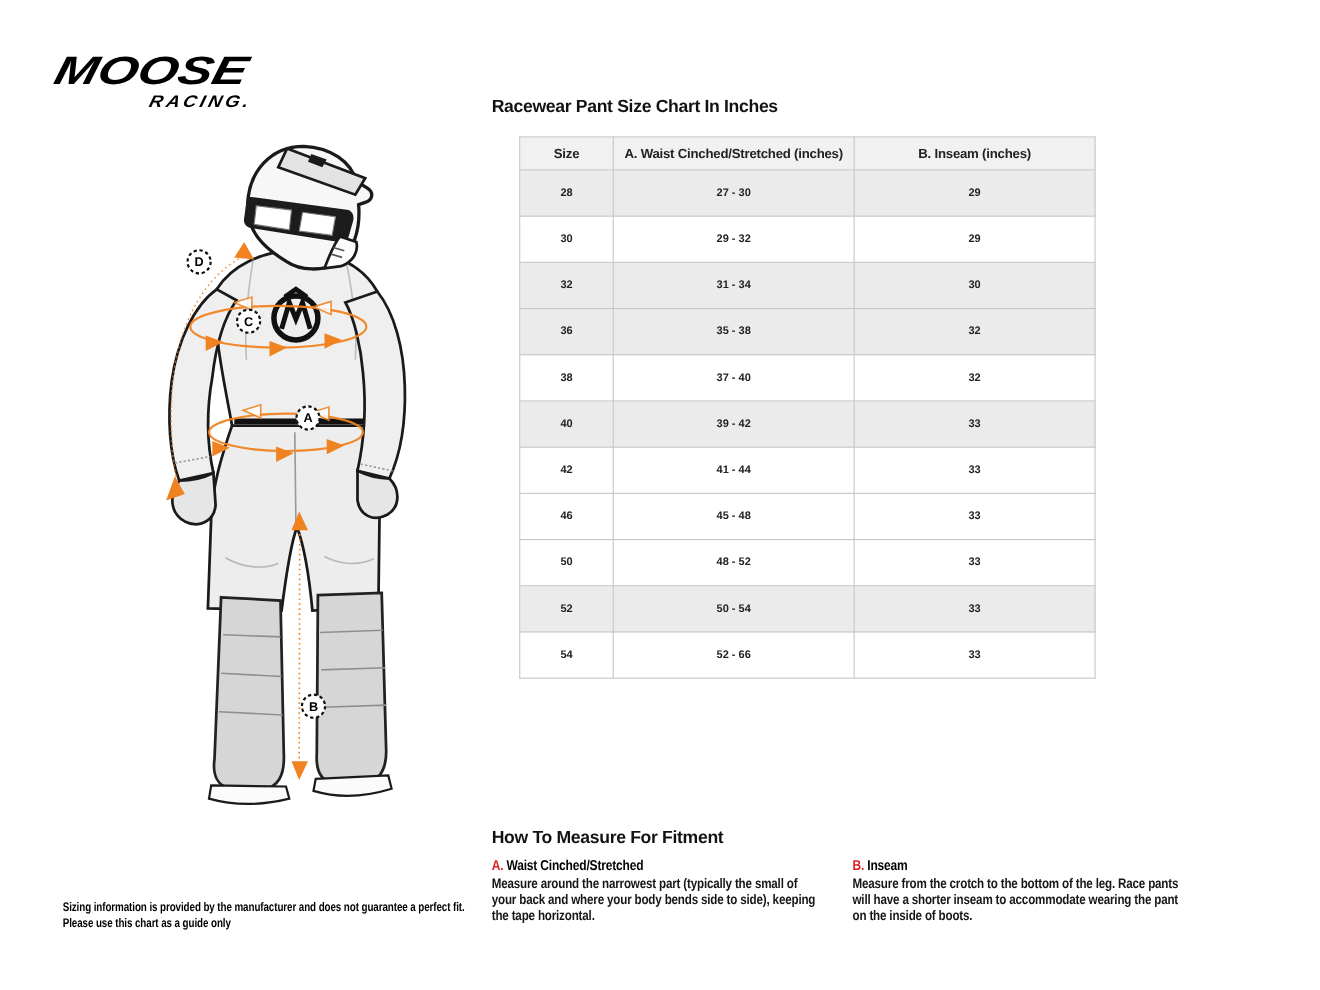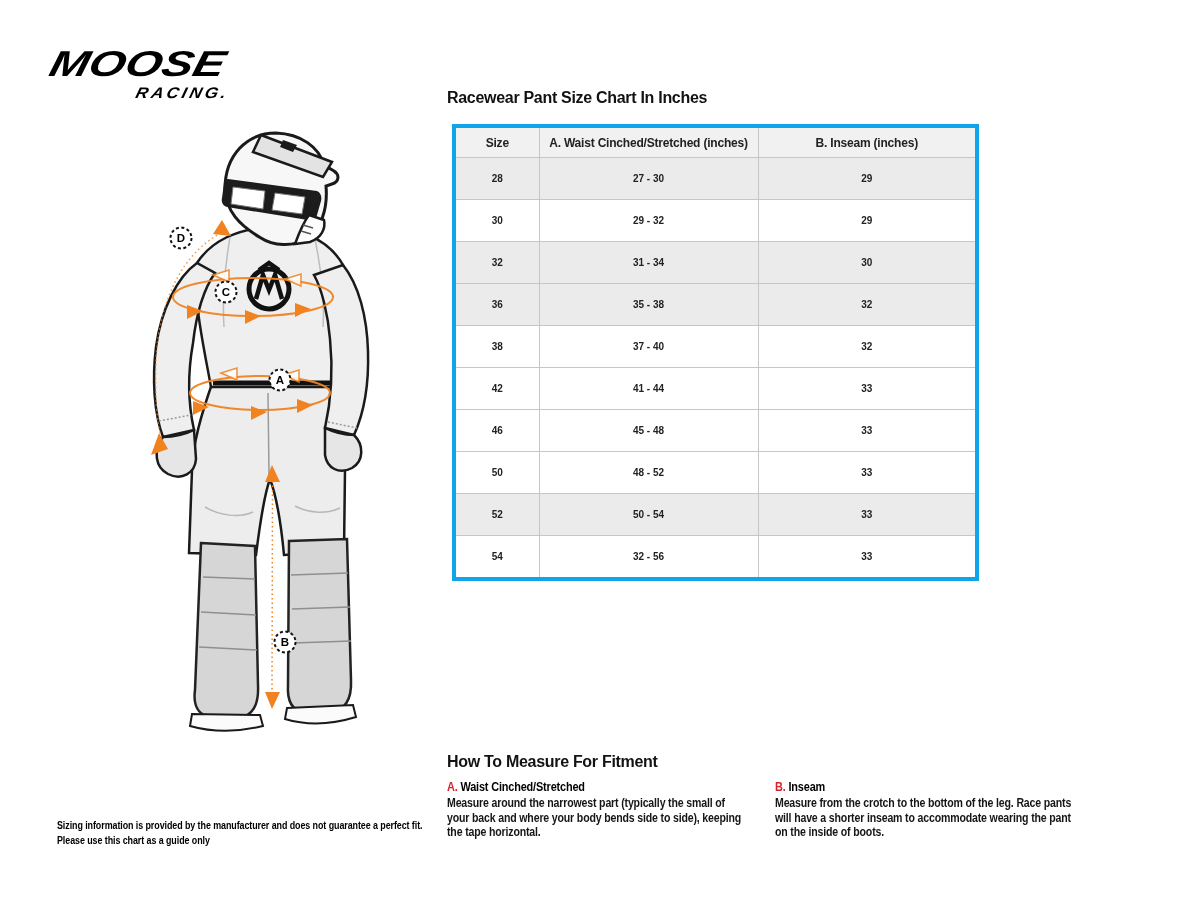--- a/index.html
+++ b/index.html
@@ -11,22 +11,22 @@
   .logo-moose{font-size:46px;font-weight:700;font-style:italic;letter-spacing:0px;
       color:#000;transform:skewX(-14deg) scaleY(0.78) scaleX(1.02);transform-origin:0 0;line-height:1;}
   .logo-racing{font-size:17px;font-weight:700;font-style:italic;letter-spacing:3px;color:#000;
       text-align:right;width:176px;margin-top:-8px;transform:skewX(-14deg) scaleY(0.9);transform-origin:0 0;}
 
   
   .chart-title{position:absolute;left:447px;top:89px;font-size:16px;font-weight:700;
       letter-spacing:-0.3px;color:#121212;}
 
   
-  .size-table{position:absolute;left:452px;top:124px;width:523px;border-collapse:collapse;
-      table-layout:fixed;border:4px solid #0ea5e9;}
+  .size-table{position:absolute;left:472px;top:124px;width:523px;border-collapse:collapse;
+      table-layout:fixed;border:1px solid #0ea5e9;}
   .size-table th,.size-table td{border:1px solid #c6c6c6;text-align:center;vertical-align:middle;
       padding:0;color:#222;}
   .size-table th{height:29px;background:#f1f1f1;font-size:12px;font-weight:700;letter-spacing:-0.2px;}
   .size-table td{height:41px;font-size:10px;font-weight:700;background:#ffffff;}
   .size-table tr.alt td{background:#ebebeb;}
 
   
   .howto-title{position:absolute;left:447px;top:753px;font-size:16px;font-weight:700;
       letter-spacing:-0.3px;color:#121212;}
   .howto-col{position:absolute;top:779px;width:390px;transform:scaleX(0.84);transform-origin:0 0;}
@@ -191,20 +191,25 @@
         <tr class="alt">
           <td>36</td>
           <td>35 - 38</td>
           <td>32</td>
         </tr>
         <tr>
           <td>38</td>
           <td>37 - 40</td>
           <td>32</td>
         </tr>
+        <tr class="alt">
+          <td>40</td>
+          <td>39 - 42</td>
+          <td>33</td>
+        </tr>
         <tr>
           <td>42</td>
           <td>41 - 44</td>
           <td>33</td>
         </tr>
         <tr>
           <td>46</td>
           <td>45 - 48</td>
           <td>33</td>
         </tr>
@@ -213,21 +218,21 @@
           <td>48 - 52</td>
           <td>33</td>
         </tr>
         <tr class="alt">
           <td>52</td>
           <td>50 - 54</td>
           <td>33</td>
         </tr>
         <tr>
           <td>54</td>
-          <td>32 - 56</td>
+          <td>52 - 66</td>
           <td>33</td>
         </tr>
       </tbody>
   </table>
 
   <div class="howto-title">How To Measure For Fitment</div>
 
   <div class="howto-col col-a">
     <p class="howto-head"><span class="red" style="color:#D9232A">A.</span><span> Waist Cinched/Stretched</span></p>
     <p class="howto-text">Measure around the narrowest part (typically the small of

